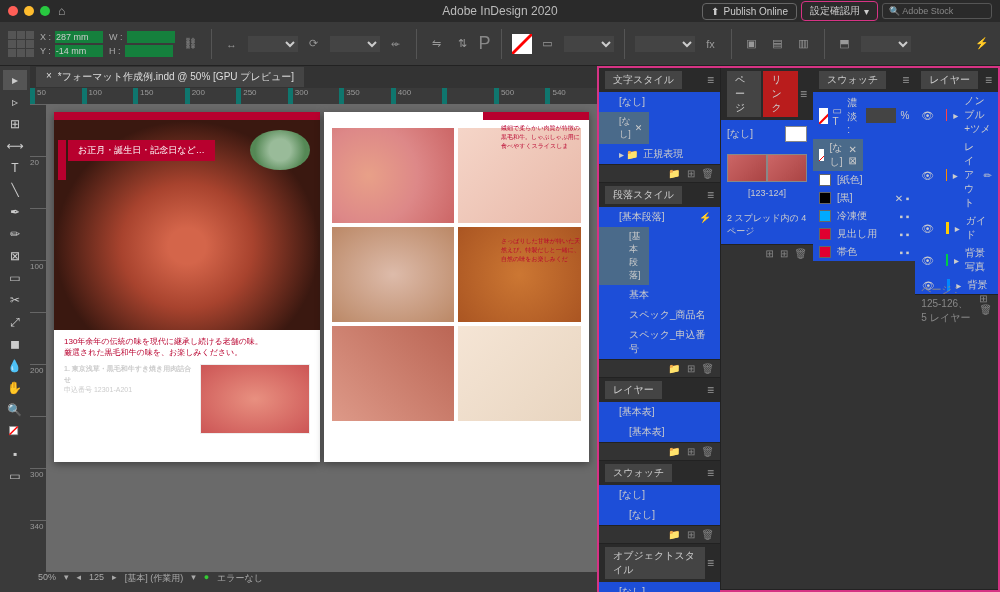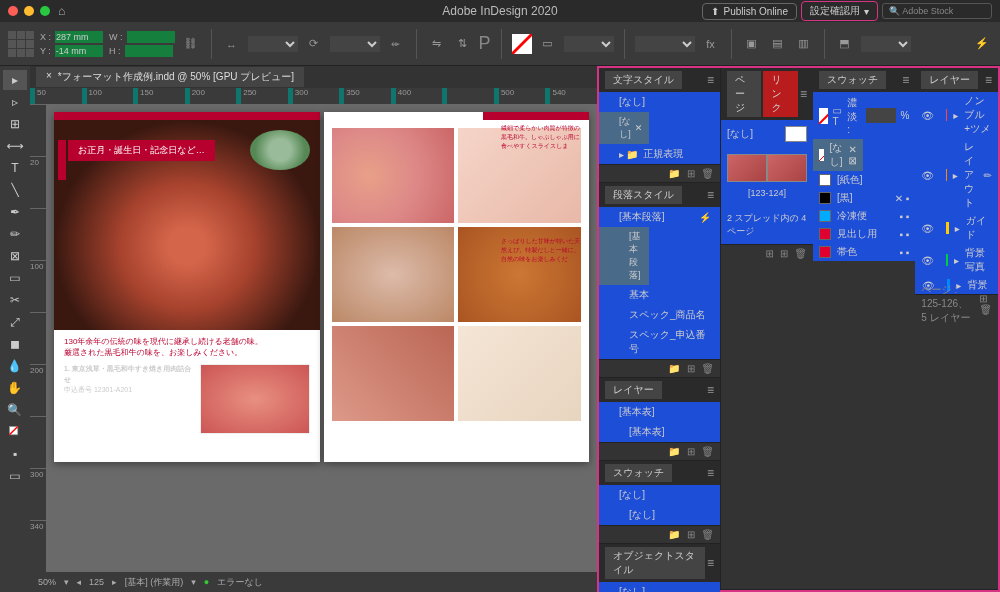--- a/index.html
+++ b/index.html
@@ -51,21 +51,21 @@
 .pg2-band{height:8px;background:#b8002e;position:relative}
 .pg2-band::after{content:"";position:absolute;left:0;top:0;width:60%;height:100%;background:#fff}
 .photo-grid{padding:8px;display:grid;grid-template-columns:1fr 1fr;gap:4px}
 .photo{height:95px;background:#ddd}
 .ph1{background:radial-gradient(circle at 30% 50%,#e8a088,#d88,#c66)}
 .ph2{background:linear-gradient(135deg,#f5d5c8,#e8b8a8)}
 .ph3{background:radial-gradient(ellipse,#dba,#b86)}
 .ph4{background:radial-gradient(circle,#c73,#a52)}
 .ph5{background:linear-gradient(45deg,#d98,#b65)}
 .ph6{background:linear-gradient(135deg,#f5e5d5,#e8d5c0)}
-.status{height:20px;background:#3a3a3a;display:flex;align-items:center;gap:8px;padding:0 8px;font-size:9px;color:#aaa}
+.status{height:20px;background:#3a3a3a;display:flex;gap:8px;padding:0 8px;font-size:9px;color:#aaa}
 .panels{width:403px;background:#333;display:flex;flex-shrink:0;border:2px solid #d63384}
 .pcol{flex:1;display:flex;flex-direction:column;border-right:1px solid #222}
 .pcol2{flex:1.06;display:flex;}
 .panel{border-bottom:1px solid #222;display:flex;flex-direction:column}
 .panel-hdr{background:#2a2a2a;display:flex;align-items:center;padding:3px 6px;font-size:10px;color:#ccc}
 .panel-hdr .tab{background:#b91c1c;padding:2px 8px;margin-right:2px}
 .panel-hdr .tab.act{background:#444}
 .panel-hdr .menu{margin-left:auto;color:#999;font-size:12px}
 .panel-body{background:#1d4ed8;font-size:10px}
 .plist{list-style:none}

